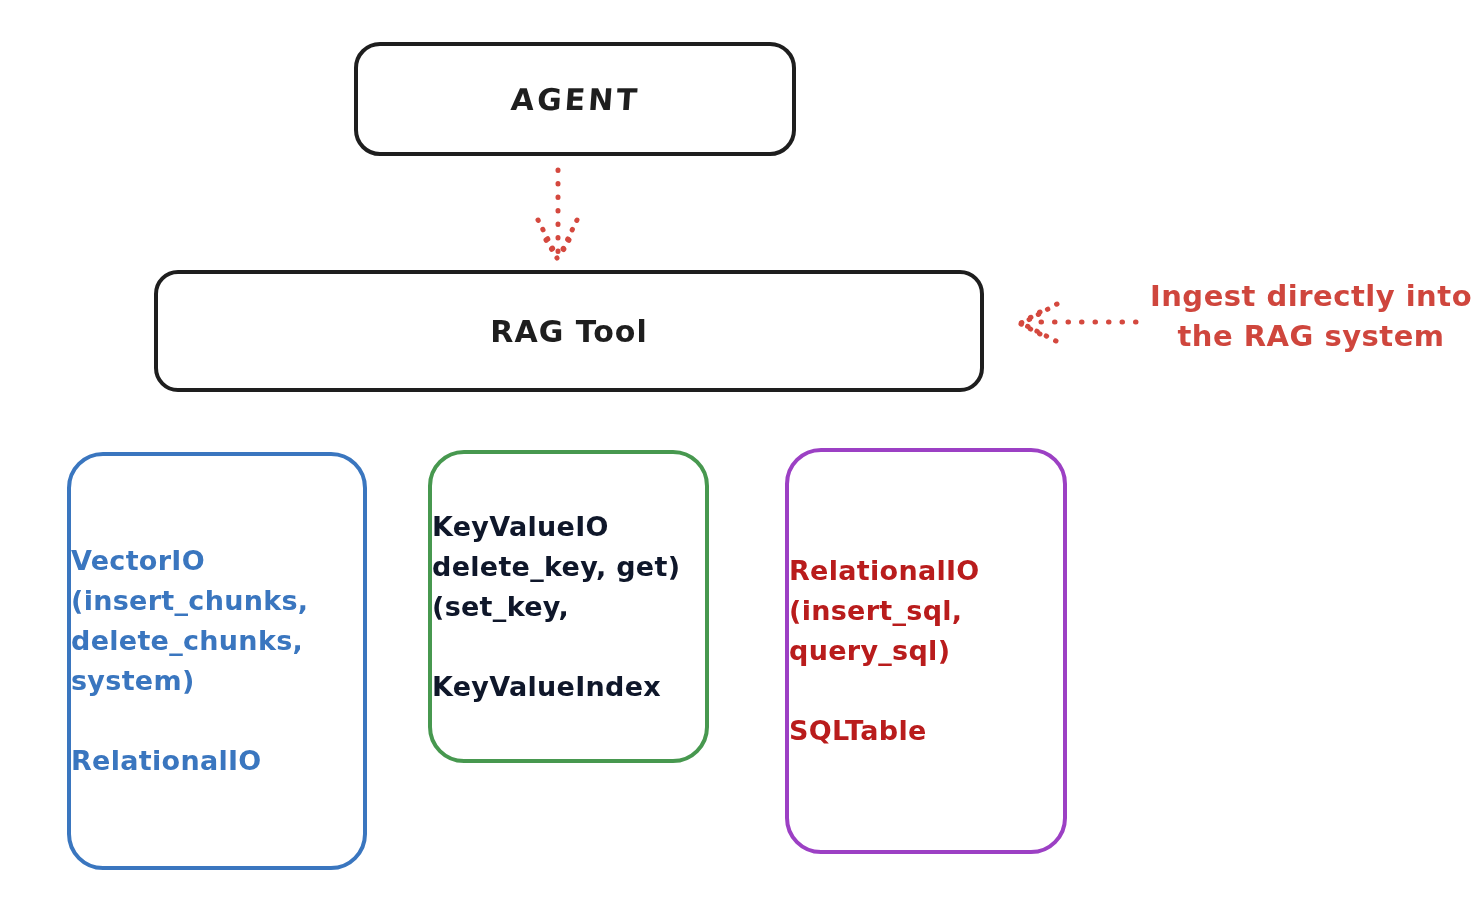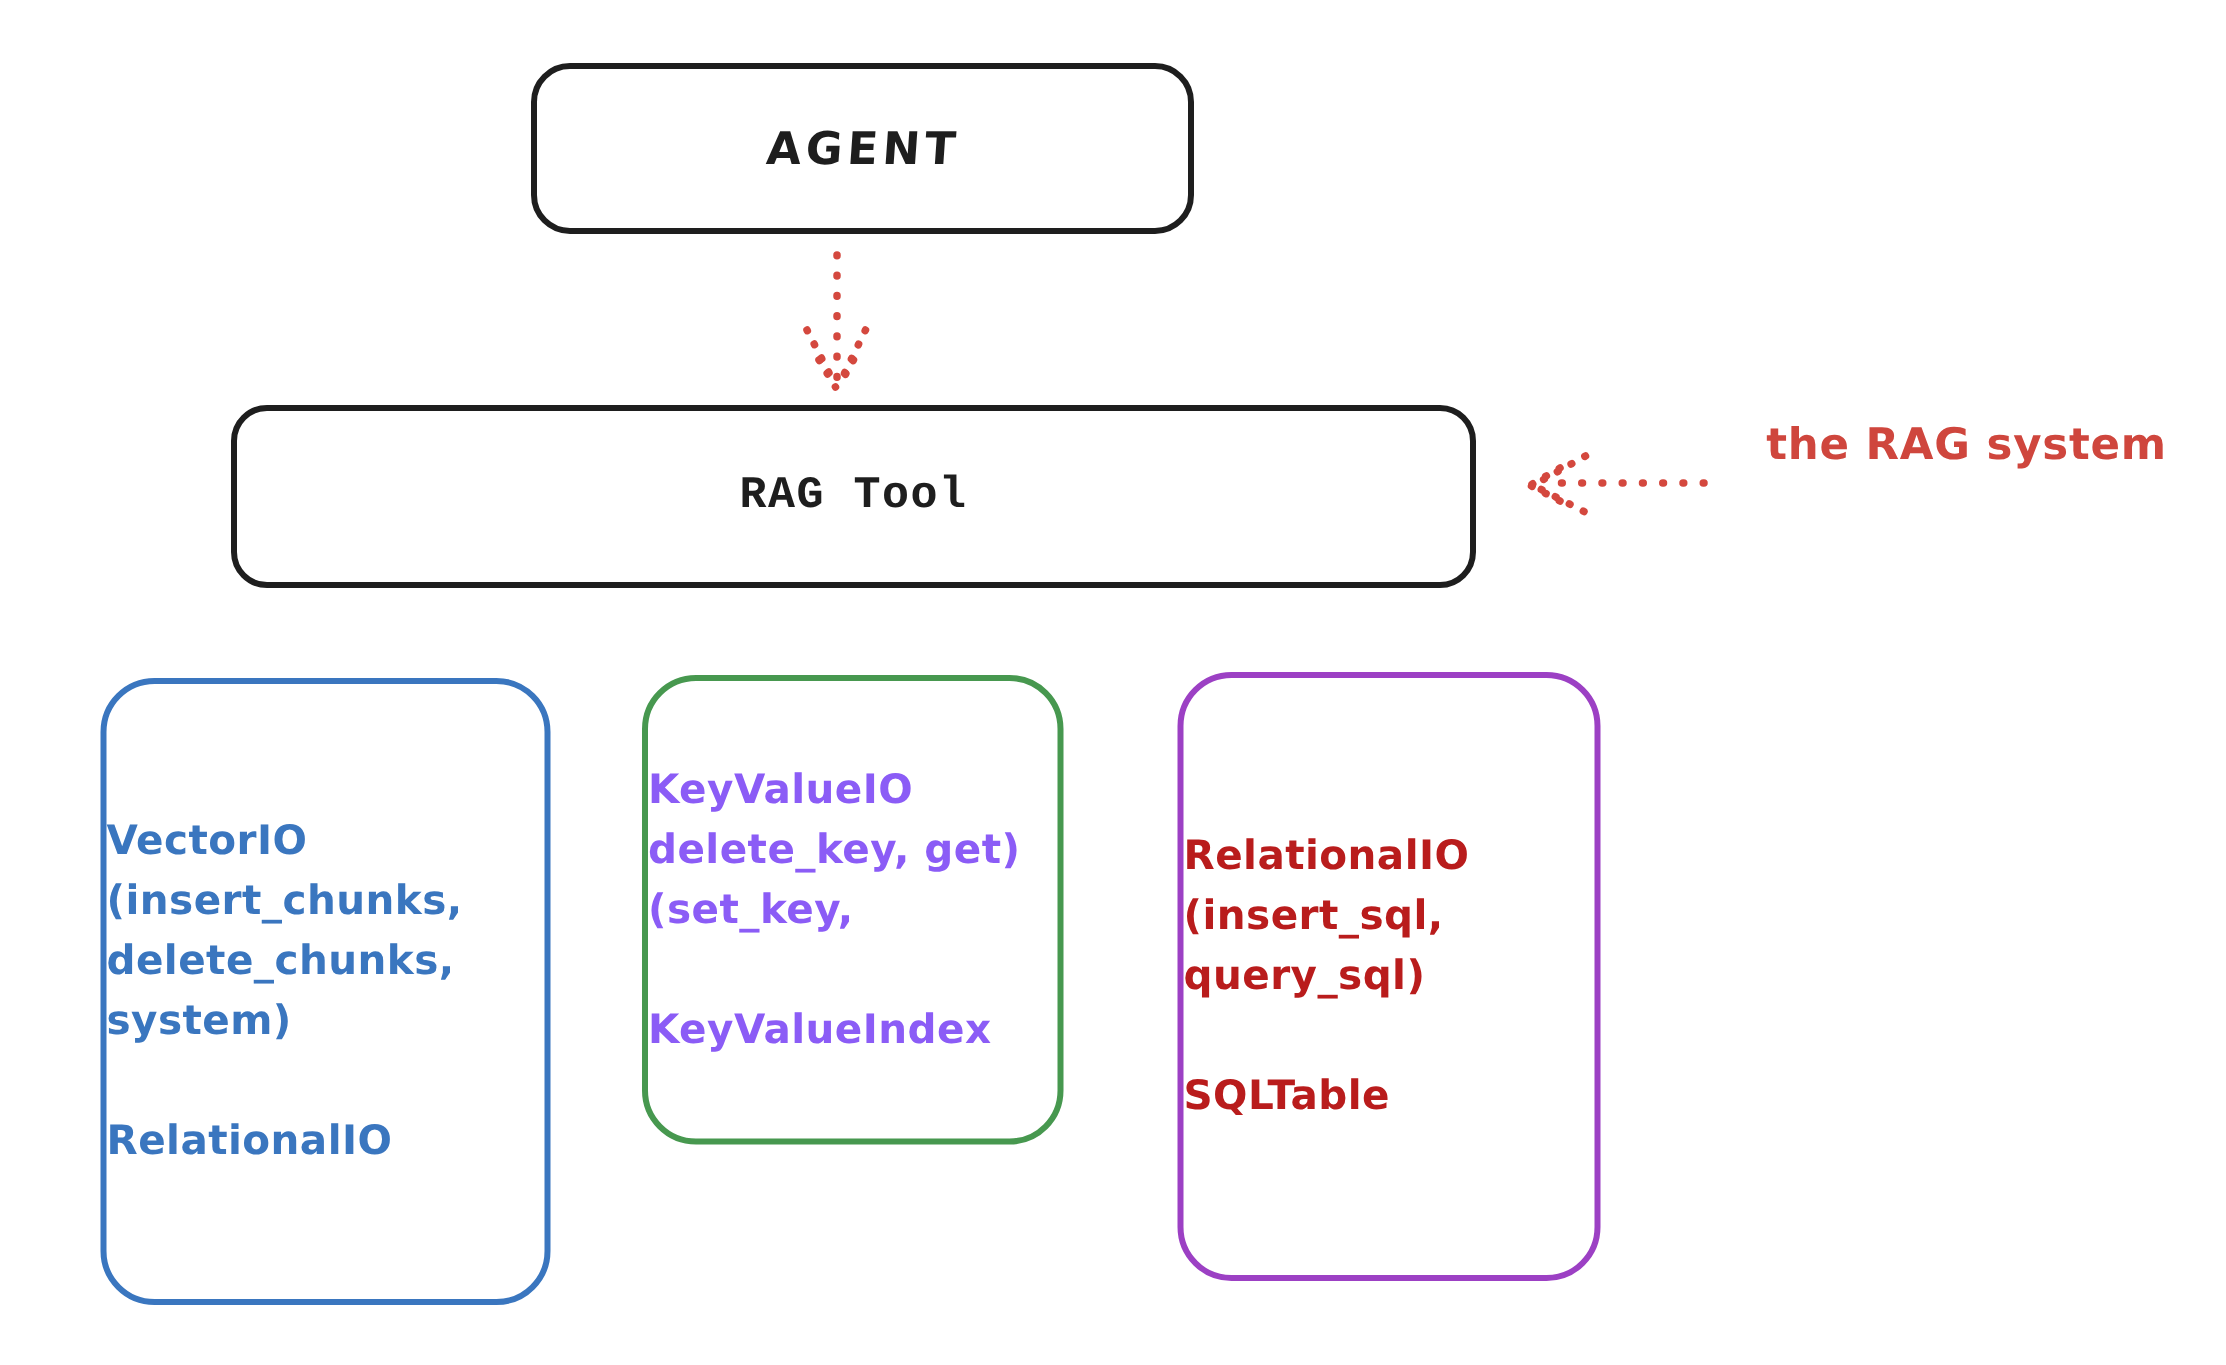--- a/index.html
+++ b/index.html
@@ -34,21 +34,20 @@
   .node-agent .node-label {
     font-size: 30px;
     font-weight: 700;
     letter-spacing: 3px;
     transform: skewX(-4deg);
   }
   .node-rag {
     left: 154px; top: 270px;
     width: 830px; height: 122px;
     border-radius: 24px;
-    font-family: Liberation Mono, monospace;
   }
   .node-rag .node-label {
     font-size: 30px;
     font-weight: 600;
     letter-spacing: 1px;
   }
   .annotation {
     position: absolute;
     left: 1138px; top: 276px;
     width: 346px;
@@ -77,21 +76,21 @@
   .card-vector {
     left: 67px; top: 452px;
     width: 300px; height: 418px;
     border: 4px solid #3a76bf;
     color: #3a76bf;
   }
   .card-keyvalue {
     left: 428px; top: 450px;
     width: 281px; height: 313px;
     border: 4px solid #47984f;
-    color: #8b5cf6;
+    color: #0f172a;
   }
   .card-relational {
     left: 785px; top: 448px;
     width: 282px; height: 406px;
     border: 4px solid #9c40c4;
     color: #b91c1c;
   }
   .card-index {
     margin-top: 40px;
   }
@@ -135,20 +134,21 @@
     <g>
       <path class="dotline" d="M 1136 322 L 1034 322"></path>
       <path class="dothead" d="M 1057 304 L 1023 323"></path>
       <path class="dothead" d="M 1056 341 L 1023 324"></path>
       <path class="dothead" d="M 1040 312 L 1021 323"></path>
       <path class="dothead" d="M 1040 334 L 1021 324"></path>
     </g>
   </svg>
 
   <div class="annotation">
+    <div>Ingest directly into</div>
     <div>the RAG system</div>
   </div>
 
   <div class="card card-vector">
     <div>VectorIO</div>
     <div>(insert_chunks,</div>
     <div>delete_chunks,</div>
     <div>system)</div>
     <div class="card-index">RelationalIO</div>
   </div>

